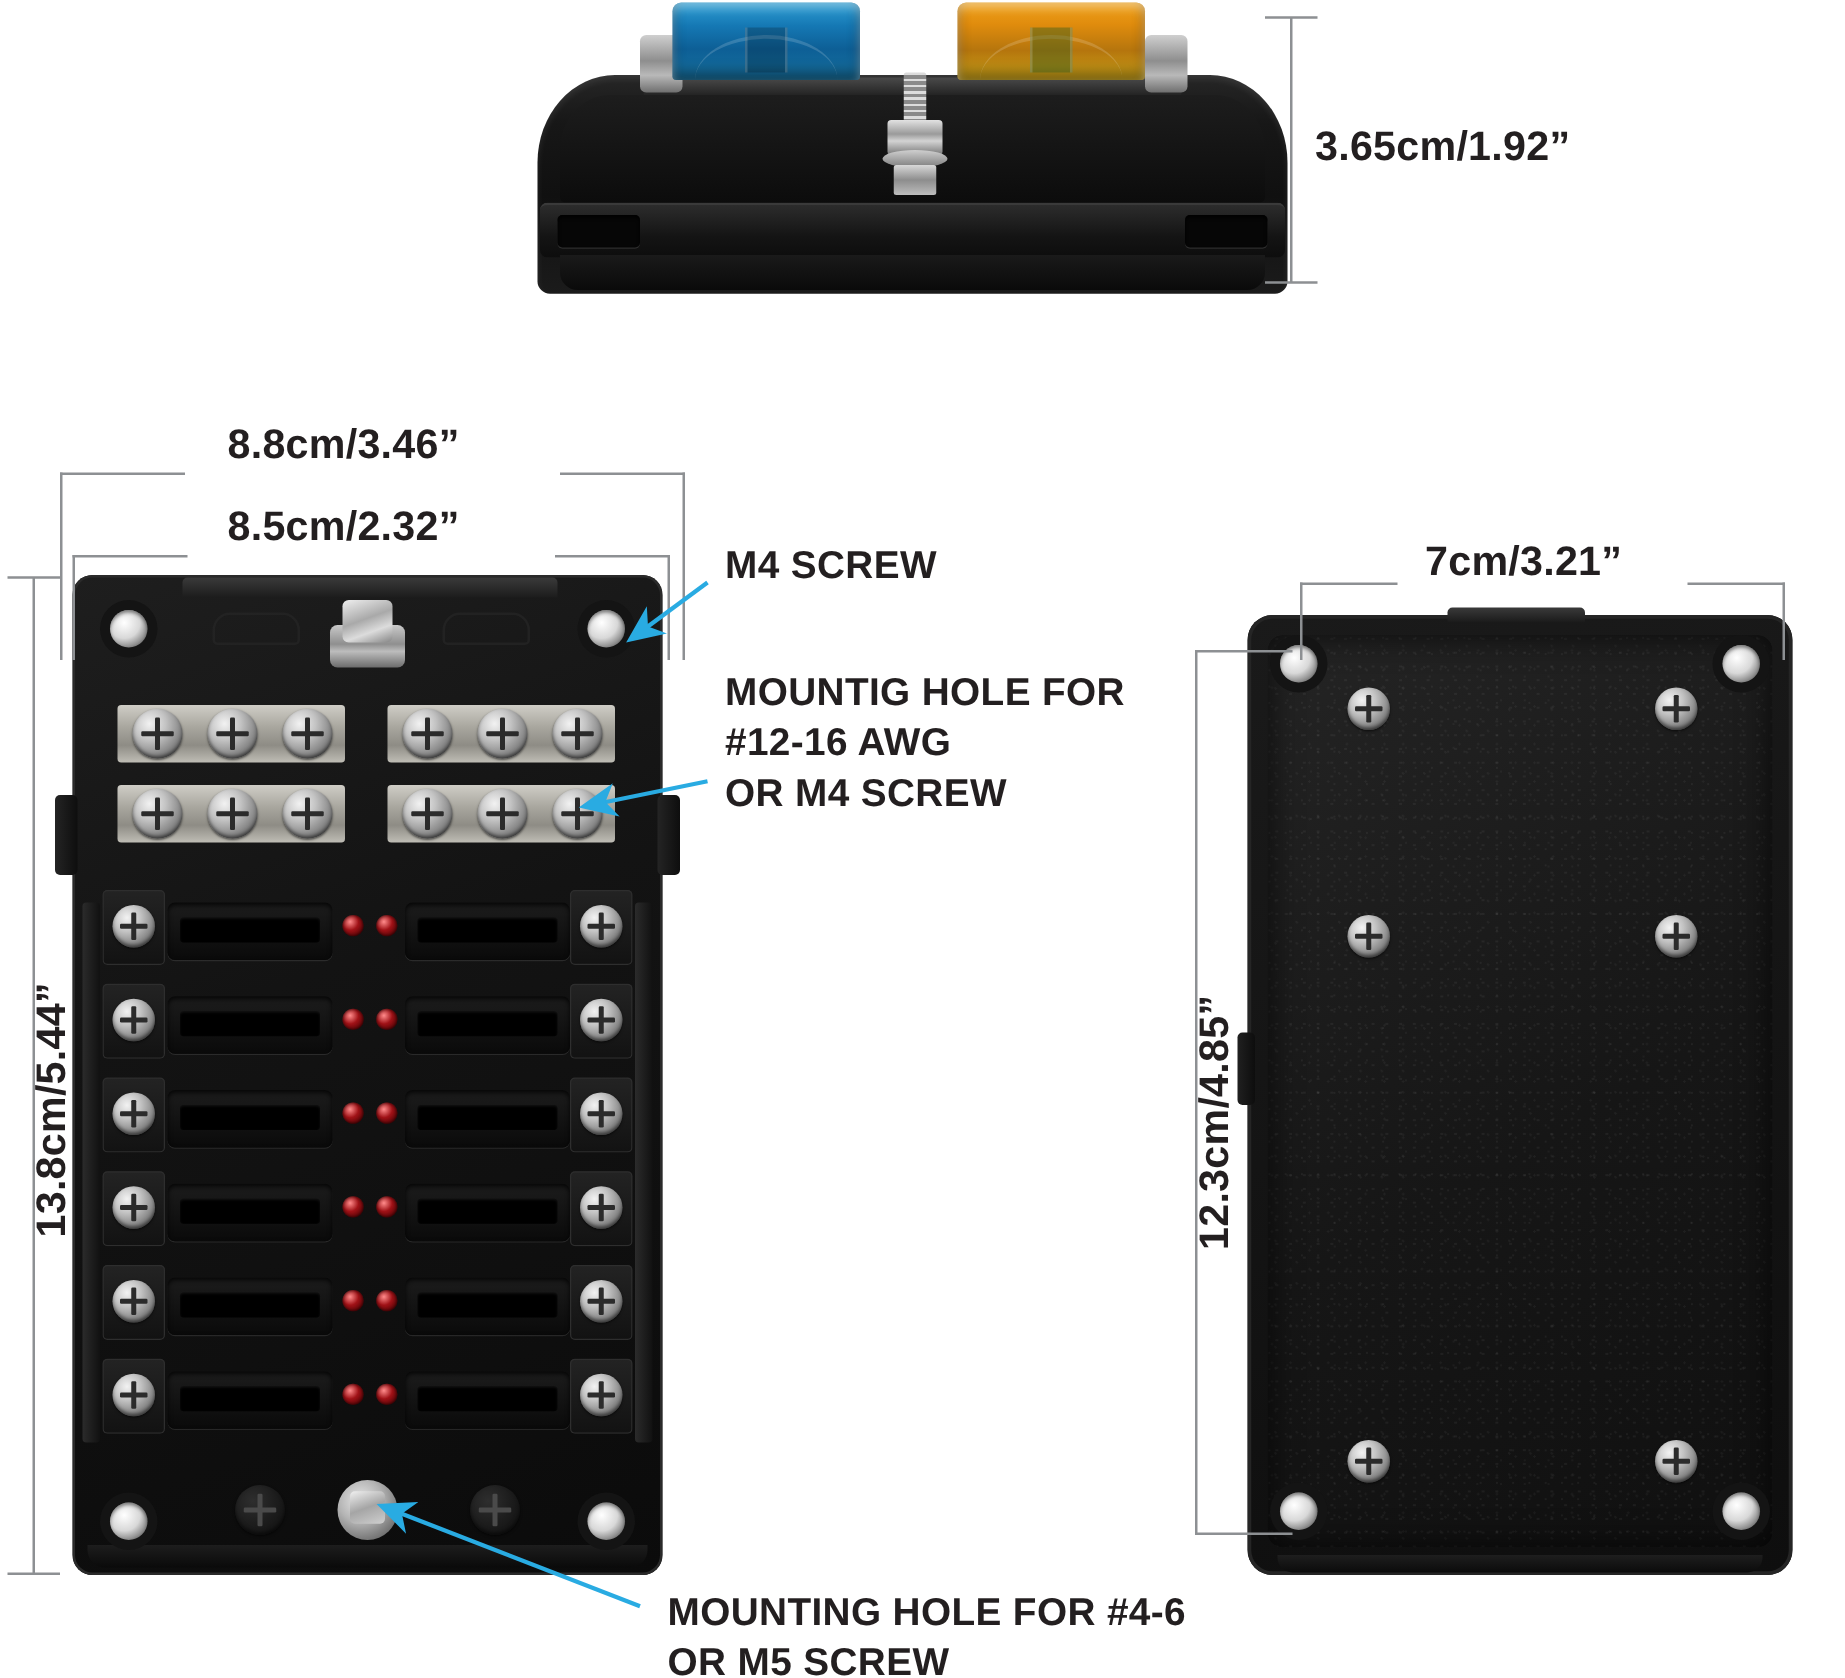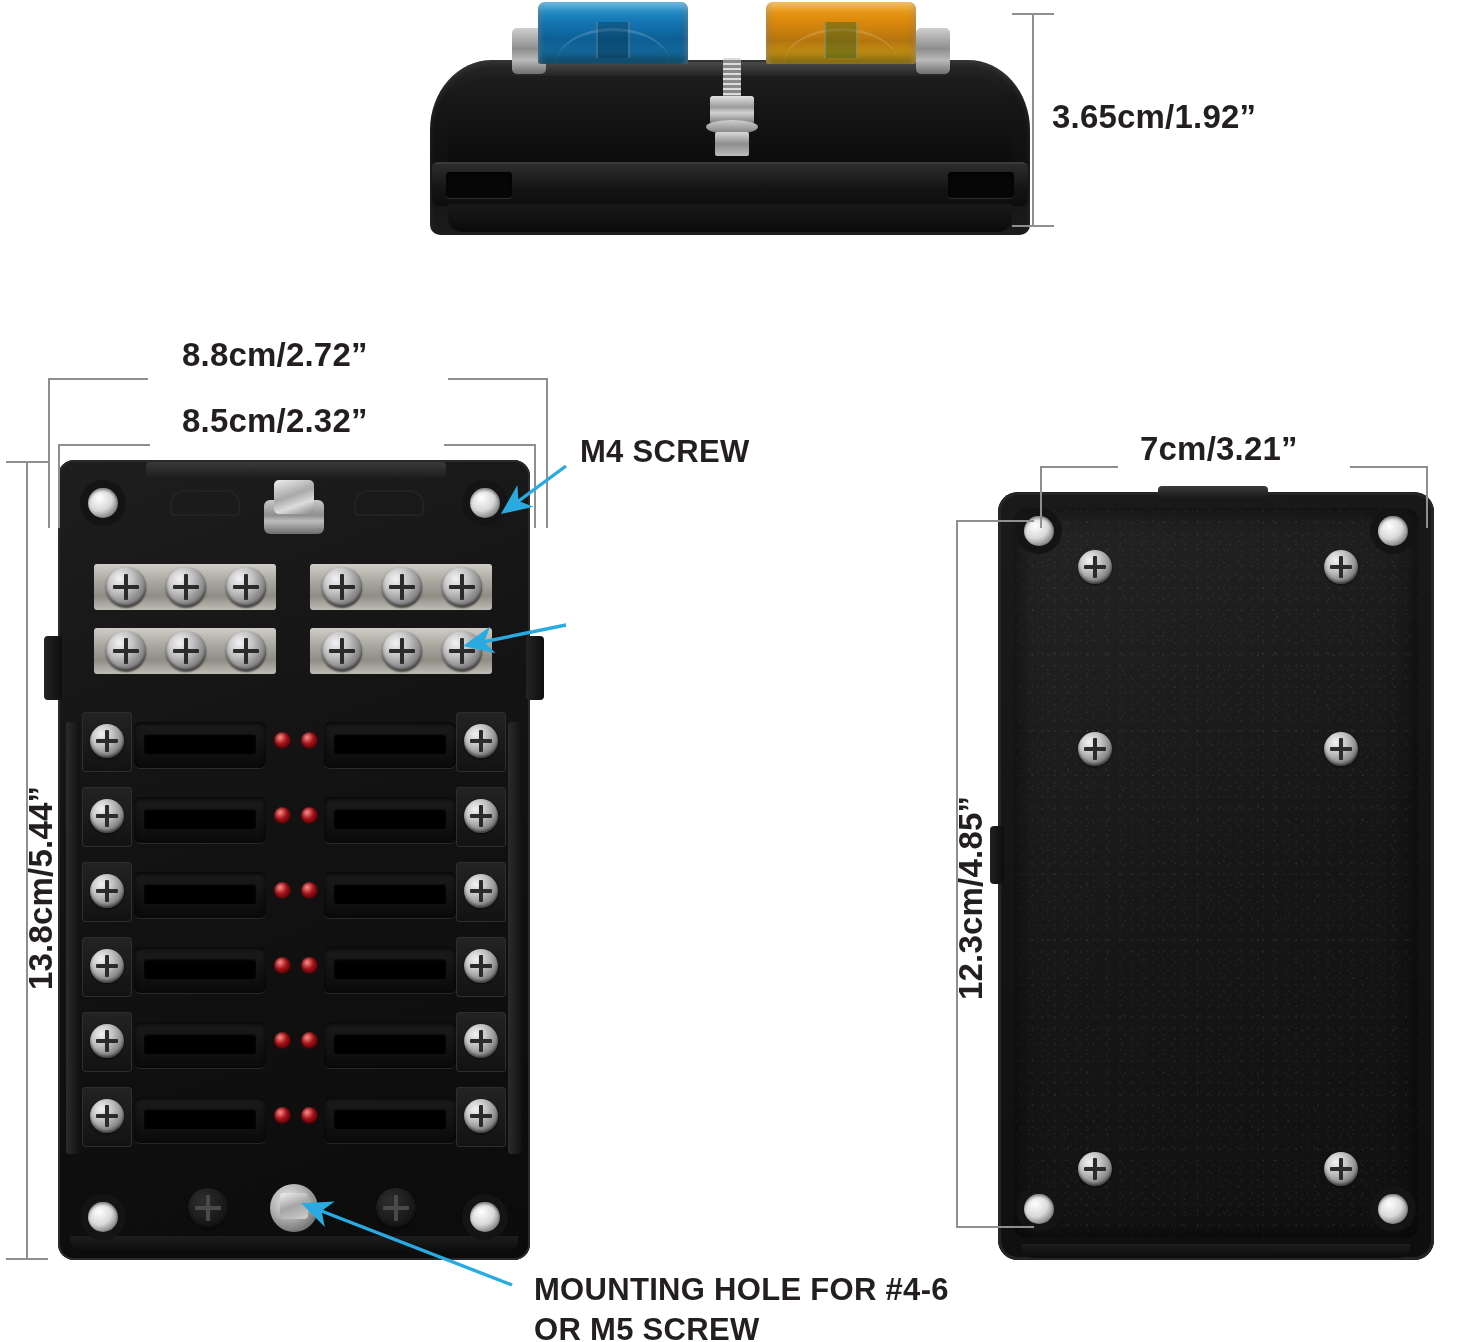--- a/index.html
+++ b/index.html
@@ -528,21 +528,21 @@
     </div>
 
     <div class="mount-hole fv-hole-bl"></div>
     <div class="mount-hole fv-hole-br"></div>
   </div>
 
   <div class="dline h" style="left:48px;  top:378px; width:100px;"></div>
   <div class="dline h" style="left:448px; top:378px; width:100px;"></div>
   <div class="dline v" style="left:48px;  top:378px; height:150px;"></div>
   <div class="dline v" style="left:546px; top:378px; height:150px;"></div>
-  <div class="dim-label" style="left:182px; top:336px;">8.8cm/2.72”</div>
+  <div class="dim-label" style="left:182px; top:336px;">8.8cm/3.46”</div>
 
   <div class="dline h" style="left:58px;  top:444px; width:92px;"></div>
   <div class="dline h" style="left:444px; top:444px; width:92px;"></div>
   <div class="dline v" style="left:58px;  top:444px; height:84px;"></div>
   <div class="dline v" style="left:534px; top:444px; height:84px;"></div>
   <div class="dim-label" style="left:182px; top:402px;">8.5cm/2.32”</div>
 
   <div class="dline v" style="left:26px; top:462px; height:798px;"></div>
   <div class="tick h" style="left:6px;  top:461px; width:42px;"></div>
   <div class="tick h" style="left:6px;  top:1258px; width:42px;"></div>
@@ -589,17 +589,20 @@
 
     <path d="M566,466 L505,511" stroke="#29abe2" stroke-width="3.4" fill="none" marker-end="url(#arrowhead)"></path>
 
     <path d="M566,625 L468,645" stroke="#29abe2" stroke-width="3.4" fill="none" marker-end="url(#arrowhead)"></path>
 
     <path d="M512,1285 L306,1205" stroke="#29abe2" stroke-width="3.4" fill="none" marker-end="url(#arrowhead)"></path>
   </svg>
 
   <div class="callout" style="left:580px; top:432px;">M4 SCREW</div>
 
+  <div class="callout" style="left:580px; top:534px;">MOUNTIG HOLE FOR
+#12-16 AWG
+OR M4 SCREW</div>
 
   <div class="callout" style="left:534px; top:1270px;">MOUNTING HOLE FOR #4-6
 OR M5 SCREW</div>
 
 </div>
 
 </body></html>

